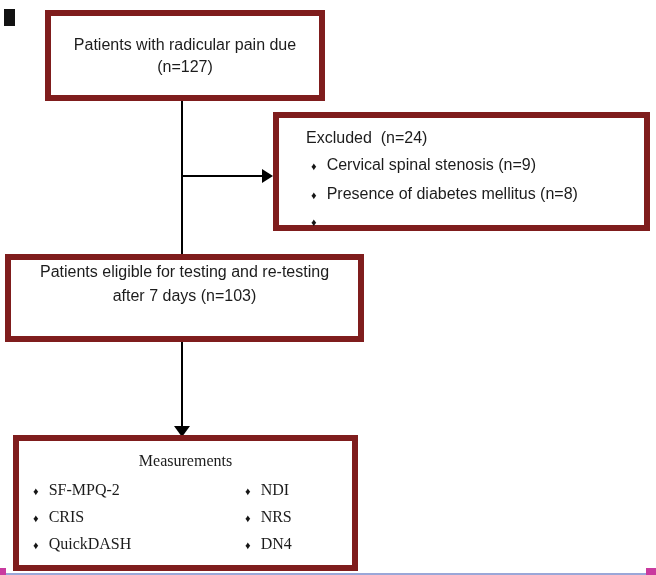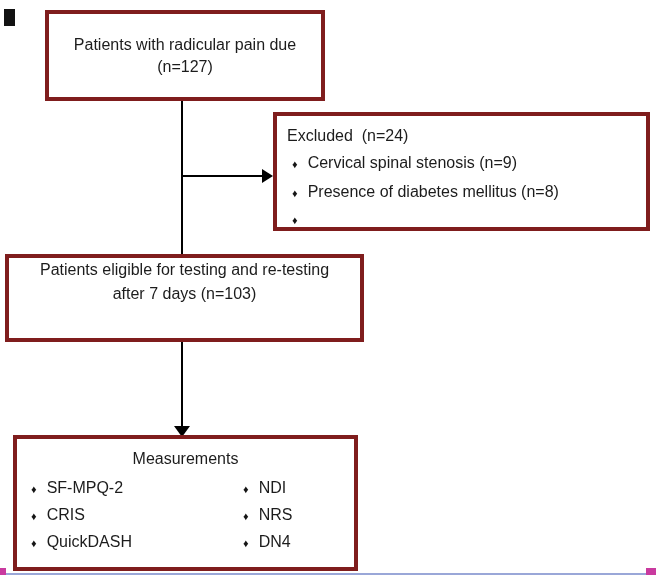--- a/index.html
+++ b/index.html
@@ -8,33 +8,33 @@
     width: 656px;
     height: 575px;
     background: #ffffff;
     font-family: "Liberation Sans", sans-serif;
     color: #1c1c1c;
     overflow: hidden;
   }
   .box {
     position: absolute;
     background: #ffffff;
-    border: 4px solid #7f1d1d;
+    border: 6px solid #7f1d1d;
     box-sizing: border-box;
   }
   
   .box-top {
     left: 45px; top: 10px; width: 280px; height: 91px;
     display: flex; flex-direction: column; align-items: center; justify-content: center;
     text-align: center; font-size: 16px; line-height: 22px;
   }
   
   .box-excluded {
     left: 273px; top: 112px; width: 377px; height: 119px;
-    padding: 6px 4px 0 10px;
+    padding: 6px 4px 0 27px;
     font-size: 16px; line-height: 27px;
   }
   .box-excluded .title { white-space: pre; }
   .bullet-row { display: flex; align-items: baseline; }
   .diamond {
     font-size: 11px;
     flex: 0 0 auto;
     color: #151515;
   }
   .box-excluded .diamond { margin: 0 10px 0 5px; }
@@ -43,20 +43,21 @@
     left: 5px; top: 254px; width: 359px; height: 88px;
     text-align: center; font-size: 16px; line-height: 24px;
     box-sizing: border-box;
   }
   
   .box-measurements {
     left: 13px; top: 435px; width: 345px; height: 136px;
     padding-top: 11px;
     font-size: 16px;
     box-sizing: border-box;
+    font-family: Liberation Serif, serif;
   }
   .box-measurements .title { text-align: center; margin-bottom: 7px; }
   .meas-row { display: flex; margin-left: 14px; line-height: 26px; }
   .meas-cell { display: flex; align-items: baseline; }
   .meas-cell.left { width: 212px; }
   .meas-cell .diamond { margin-right: 10px; }
   
   .line { position: absolute; background: #000000; }
   .vline1 { left: 181px; top: 100px; width: 2px; height: 154px; }
   .hline  { left: 182px; top: 175px; width: 81px; height: 2px; }

